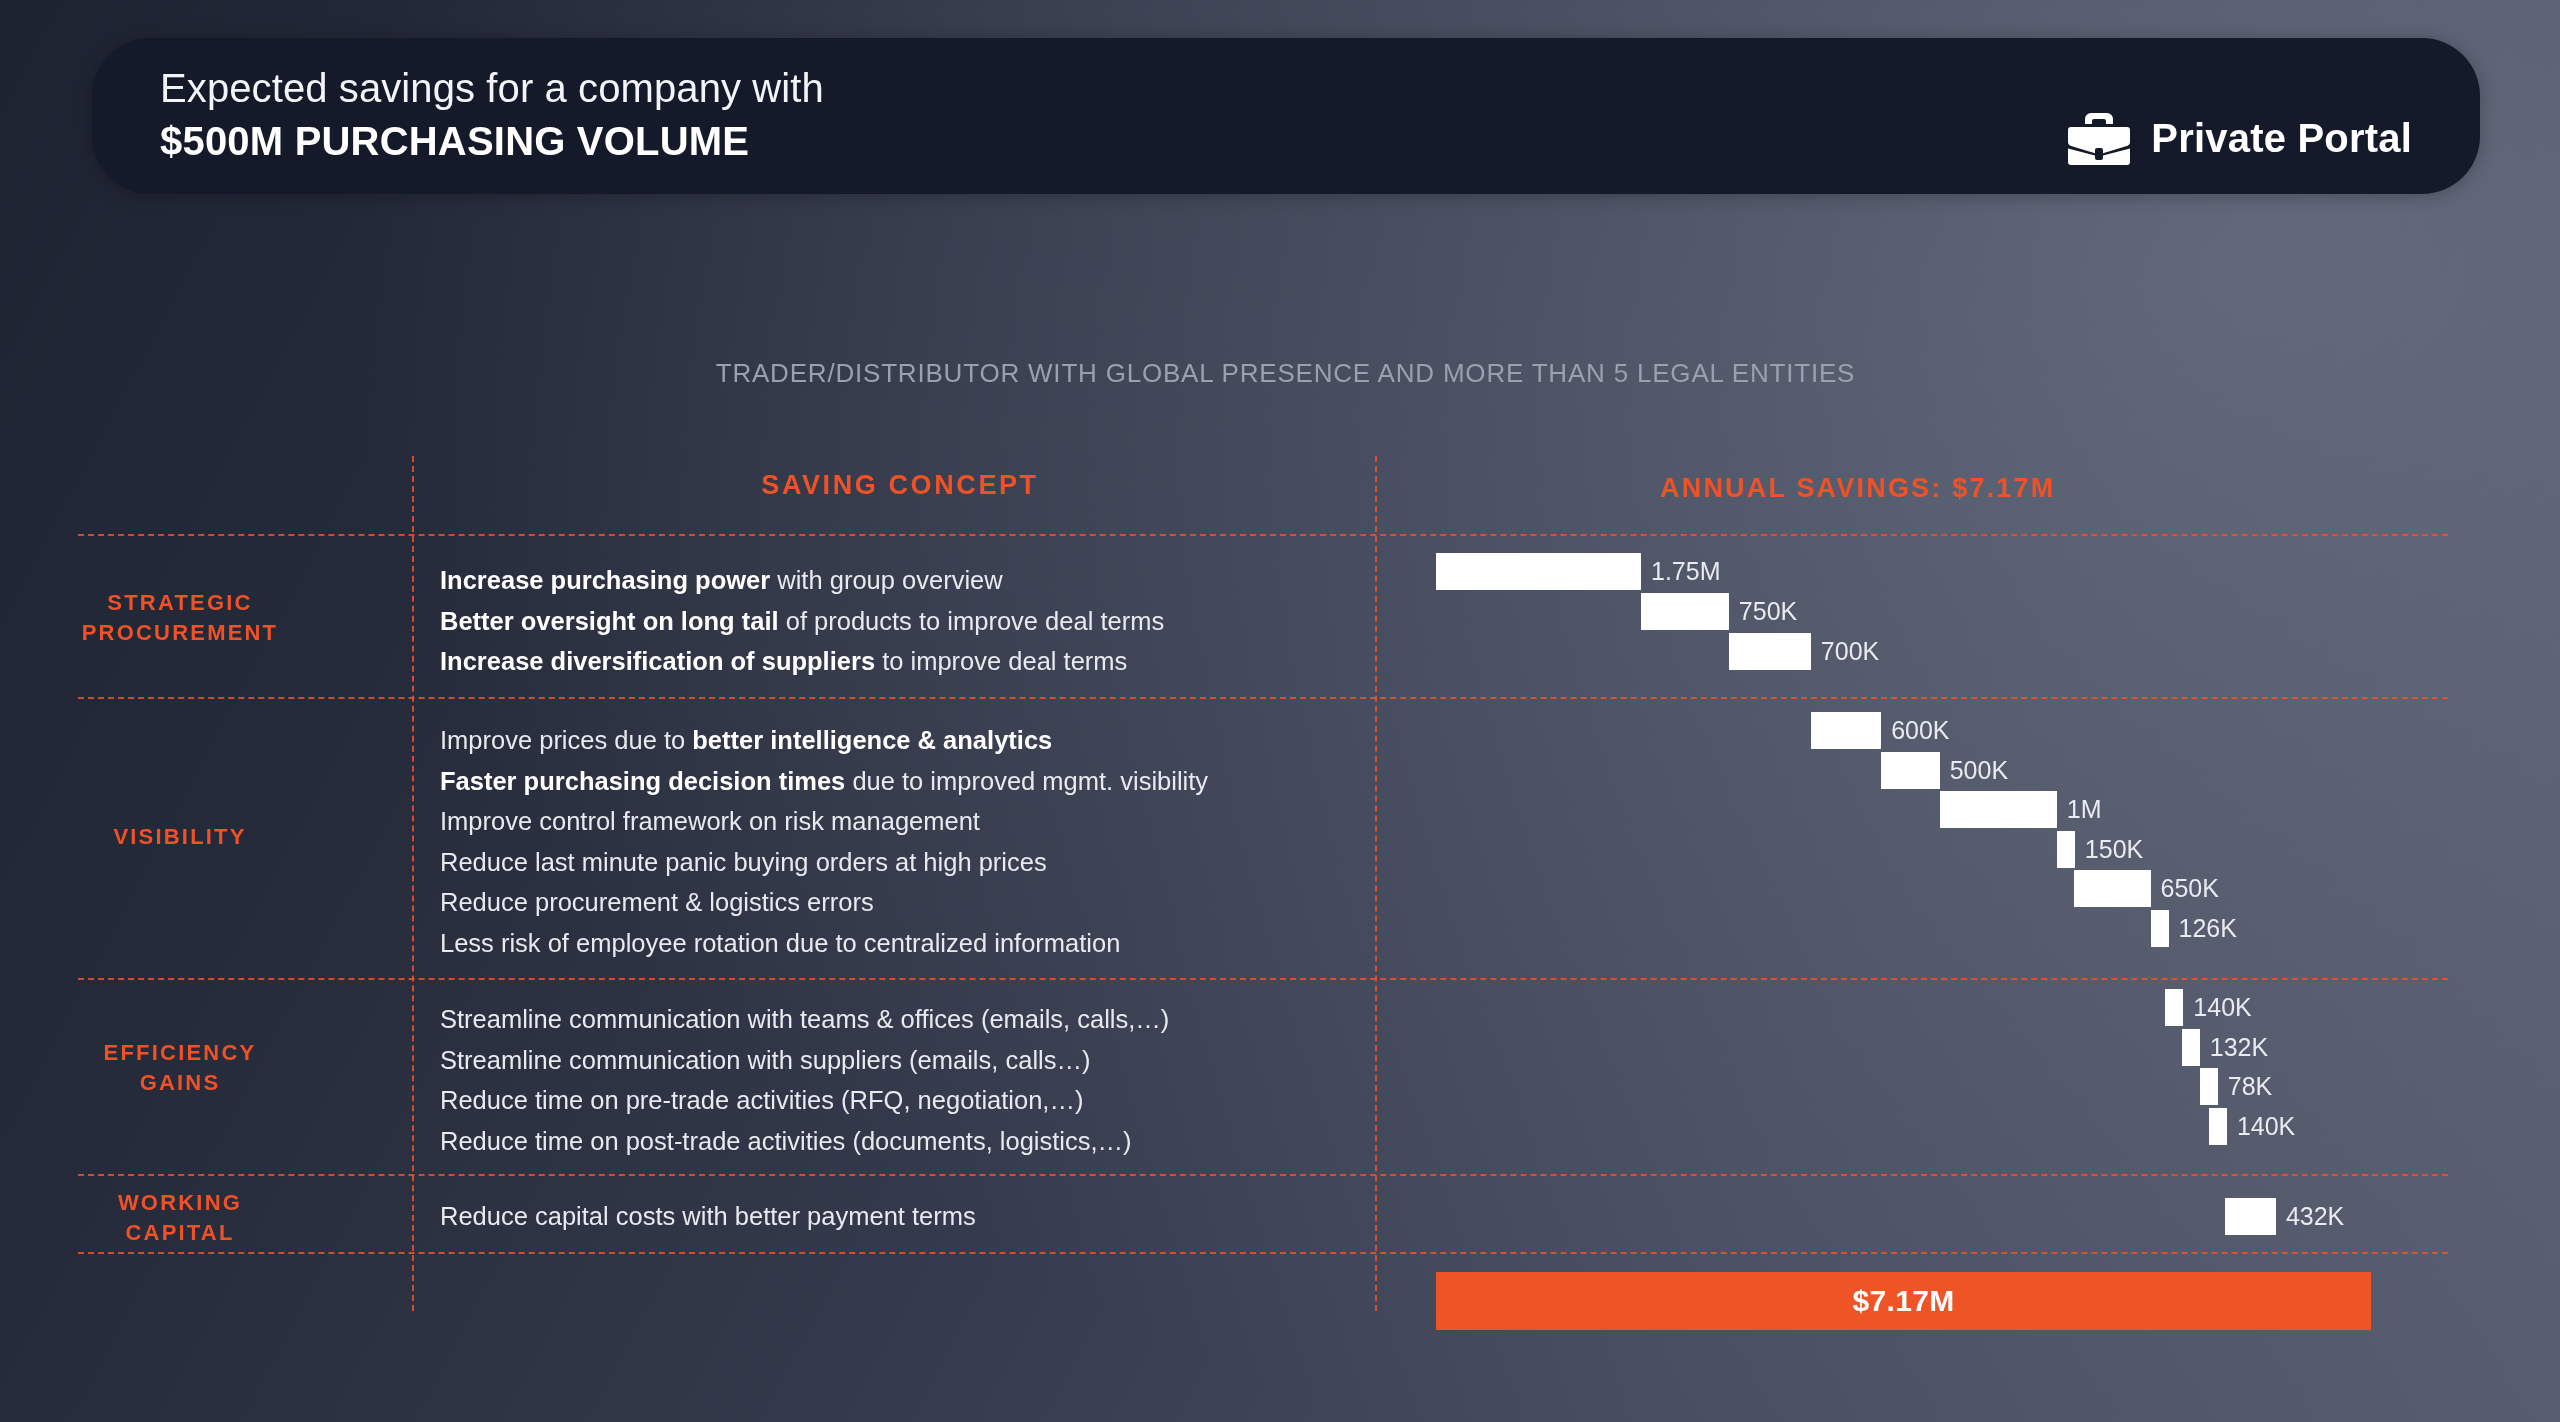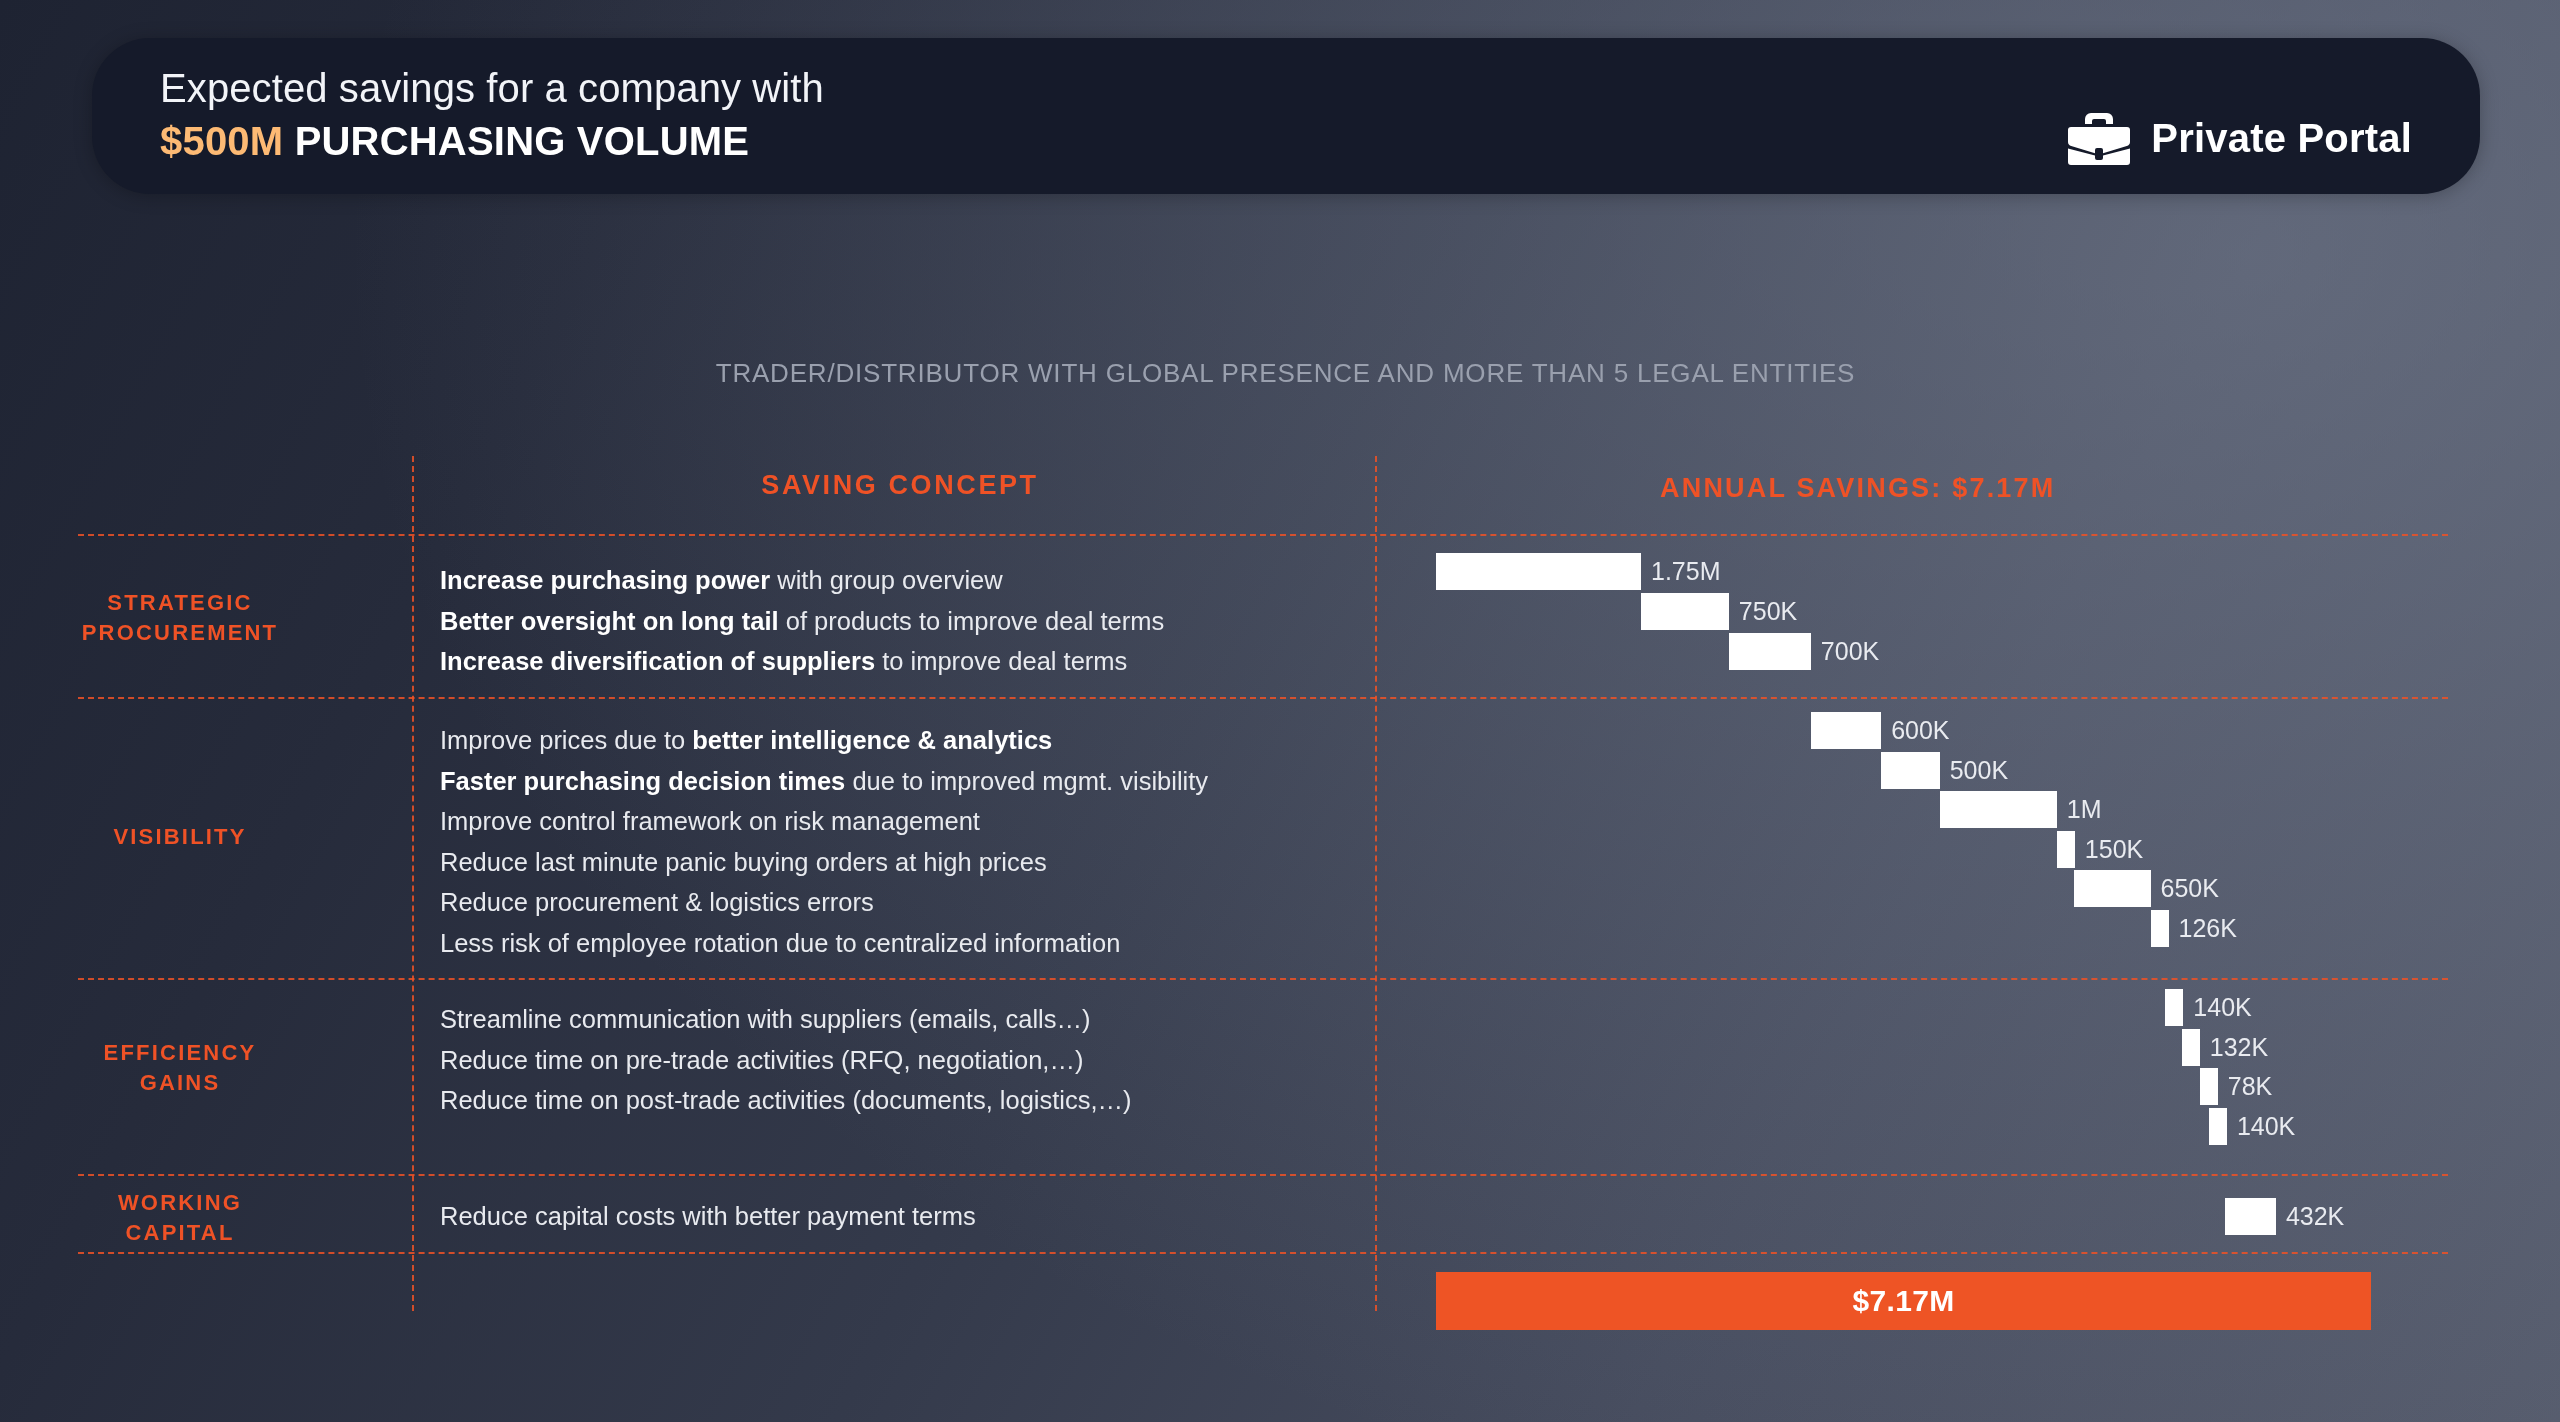--- a/index.html
+++ b/index.html
@@ -29,21 +29,21 @@
     position:absolute; left:68px; top:26px;
   }
   .h-line1 {
     font-size:40px; font-weight:400; color:#f2f4f8; letter-spacing:.1px;
     line-height:48px; white-space:nowrap;
   }
   .h-line2 {
     font-size:40px; font-weight:700; color:#ffffff; letter-spacing:.2px;
     line-height:50px; white-space:nowrap; margin-top:4px;
   }
-  .h-amount { color:#fdba74; font-weight:700; }
+  .h-amount { color:#ffffff; font-weight:700; }
 
   #brand {
     position:absolute; right:68px; top:0; height:200px;
     display:flex; align-items:center; gap:20px;
   }
   #brand-name {
     font-size:40px; font-weight:600; color:#ffffff; letter-spacing:.2px; white-space:nowrap;
   }
   .briefcase { width:64px; height:58px; position:relative; display:block; }
 
@@ -170,20 +170,21 @@
     </div>
     <div class="concepts" style="top:720px;">
       <div class="line"><span>Improve prices due to </span><b>better intelligence &amp; analytics</b></div>
       <div class="line"><b>Faster  purchasing decision times</b><span> due to improved mgmt. visibility</span></div>
       <div class="line"><span>Improve control framework on risk management</span></div>
       <div class="line"><span>Reduce last minute panic buying orders at high prices</span></div>
       <div class="line"><span>Reduce procurement &amp; logistics errors</span></div>
       <div class="line"><span>Less risk of employee rotation due to centralized information</span></div>
     </div>
     <div class="concepts" style="top:999px;">
+      <div class="line"><span>Streamline communication with teams &amp; offices (emails, calls,…)</span></div>
       <div class="line"><span>Streamline communication with suppliers (emails, calls…)</span></div>
       <div class="line"><span>Reduce time on pre-trade activities (RFQ, negotiation,…)</span></div>
       <div class="line"><span>Reduce time on post-trade activities (documents, logistics,…)</span></div>
     </div>
     <div class="concepts" style="top:1196px;">
       <div class="line"><span>Reduce capital costs with better payment terms</span></div>
     </div>
 
     <div id="waterfall">
         <div class="bar" style="left: 1436px; top: 553px; width: 205px;"></div>

